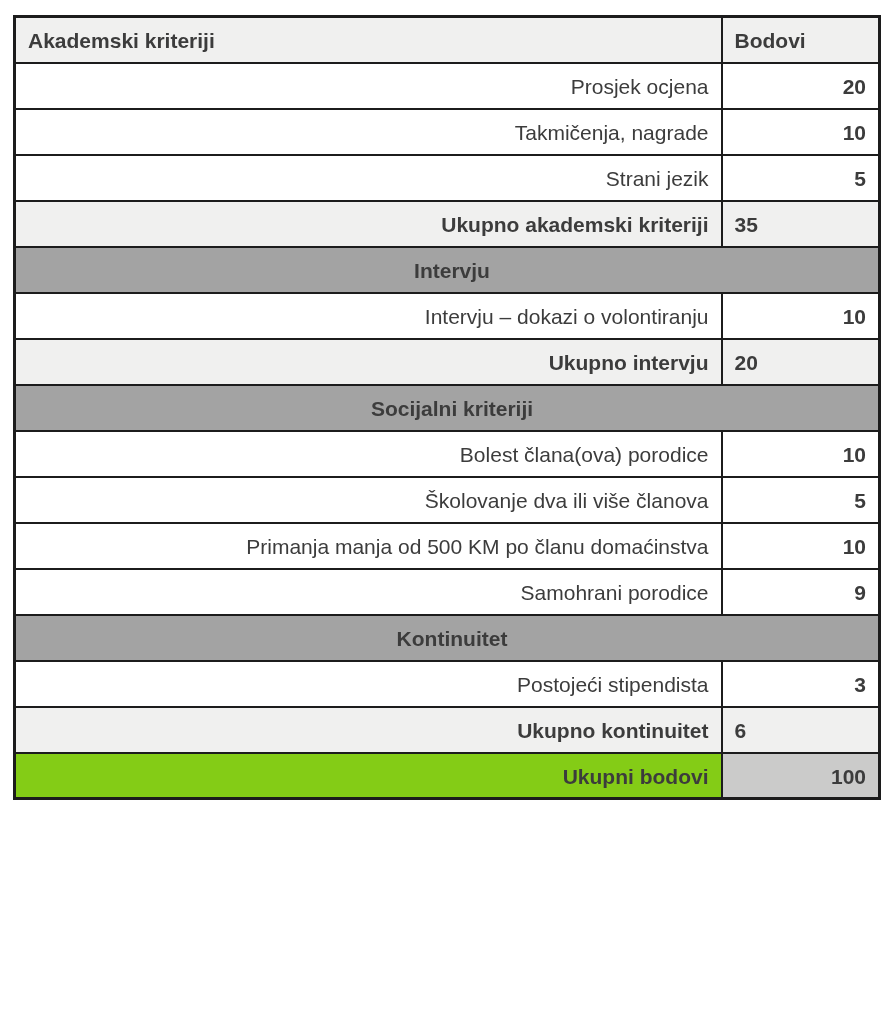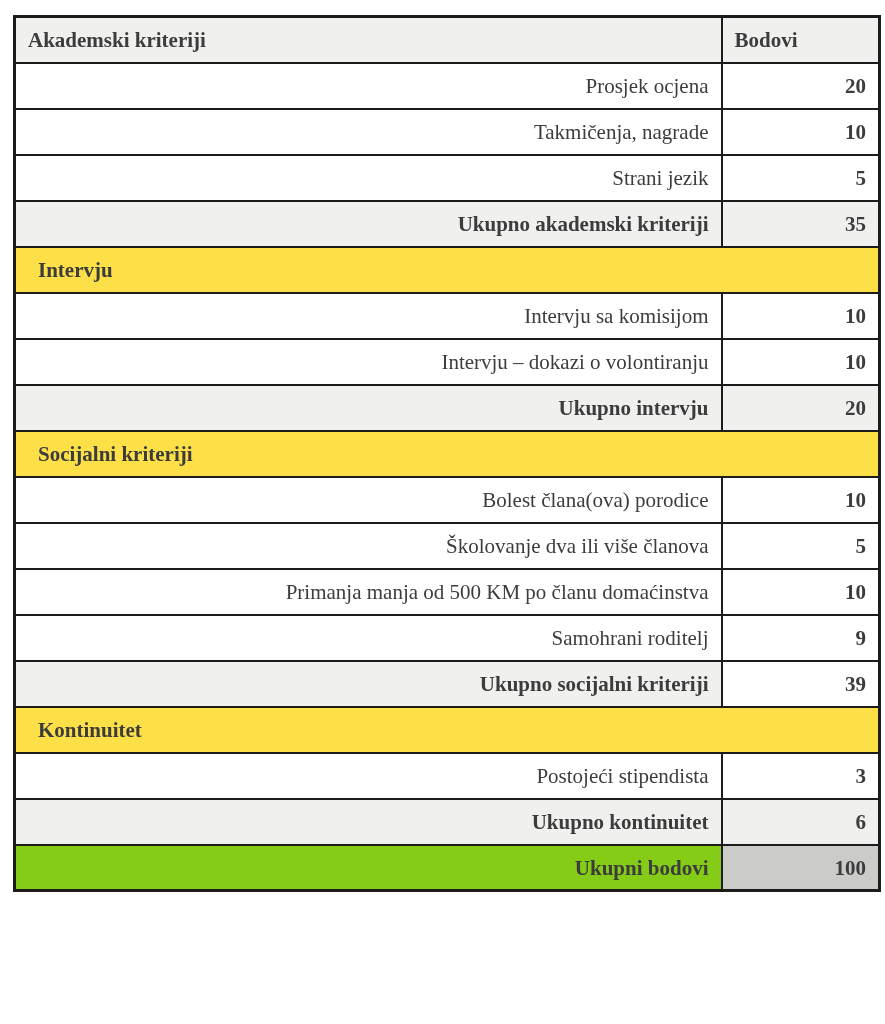--- a/index.html
+++ b/index.html
@@ -24,21 +24,20 @@
   td {
     border: 2px solid #1c1c1c;
     height: 46px;
     font-size: 21px;
     line-height: 1.1;
     color: #3c3c3c;
     padding: 2px 12px 0 12px;
     overflow: hidden;
     white-space: nowrap;
     vertical-align: middle;
-    font-family: Liberation Serif, serif;
   }
   
   tr.row-header td {
     background: #f0f0ef;
     font-weight: 700;
     text-align: left;
   }
   
   tr.row-item td.cell-label {
     background: #ffffff;
@@ -52,26 +51,26 @@
   }
   
   tr.row-subtotal td.cell-label {
     background: #f0f0ef;
     font-weight: 700;
     text-align: right;
   }
   tr.row-subtotal td.cell-value {
     background: #f0f0ef;
     font-weight: 700;
-    text-align: right;
   }
   
   tr.row-section td.cell-section {
-    background: #fde047;
+    background: #a3a3a3;
     font-weight: 700;
+    text-align: center;
     padding-left: 22px;
   }
   
   tr.row-grand_total td.cell-label {
     background: #84cc16;
     font-weight: 700;
     text-align: right;
   }
   tr.row-grand_total td.cell-value {
     background: #cbcbca;
@@ -106,24 +105,20 @@
         <td class="cell-value">5</td>
       </tr>
       <tr class="row-subtotal">
         <td class="cell-label">Ukupno akademski kriteriji</td>
         <td class="cell-value">35</td>
       </tr>
       <tr class="row-section">
         <td colspan="2" class="cell-section">Intervju</td>
       </tr>
       <tr class="row-item">
-        <td class="cell-label">Intervju sa komisijom</td>
-        <td class="cell-value">10</td>
-      </tr>
-      <tr class="row-item">
         <td class="cell-label">Intervju – dokazi o volontiranju</td>
         <td class="cell-value">10</td>
       </tr>
       <tr class="row-subtotal">
         <td class="cell-label">Ukupno intervju</td>
         <td class="cell-value">20</td>
       </tr>
       <tr class="row-section">
         <td colspan="2" class="cell-section">Socijalni kriteriji</td>
       </tr>
@@ -133,26 +128,22 @@
       </tr>
       <tr class="row-item">
         <td class="cell-label">Školovanje dva ili više članova</td>
         <td class="cell-value">5</td>
       </tr>
       <tr class="row-item">
         <td class="cell-label">Primanja manja od 500 KM po članu domaćinstva</td>
         <td class="cell-value">10</td>
       </tr>
       <tr class="row-item">
-        <td class="cell-label">Samohrani roditelj</td>
+        <td class="cell-label">Samohrani porodice</td>
         <td class="cell-value">9</td>
-      </tr>
-      <tr class="row-subtotal">
-        <td class="cell-label">Ukupno socijalni kriteriji</td>
-        <td class="cell-value" style="background: rgb(255, 255, 255);">39</td>
       </tr>
       <tr class="row-section">
         <td colspan="2" class="cell-section">Kontinuitet</td>
       </tr>
       <tr class="row-item">
         <td class="cell-label">Postojeći stipendista</td>
         <td class="cell-value">3</td>
       </tr>
       <tr class="row-subtotal">
         <td class="cell-label">Ukupno kontinuitet</td>

